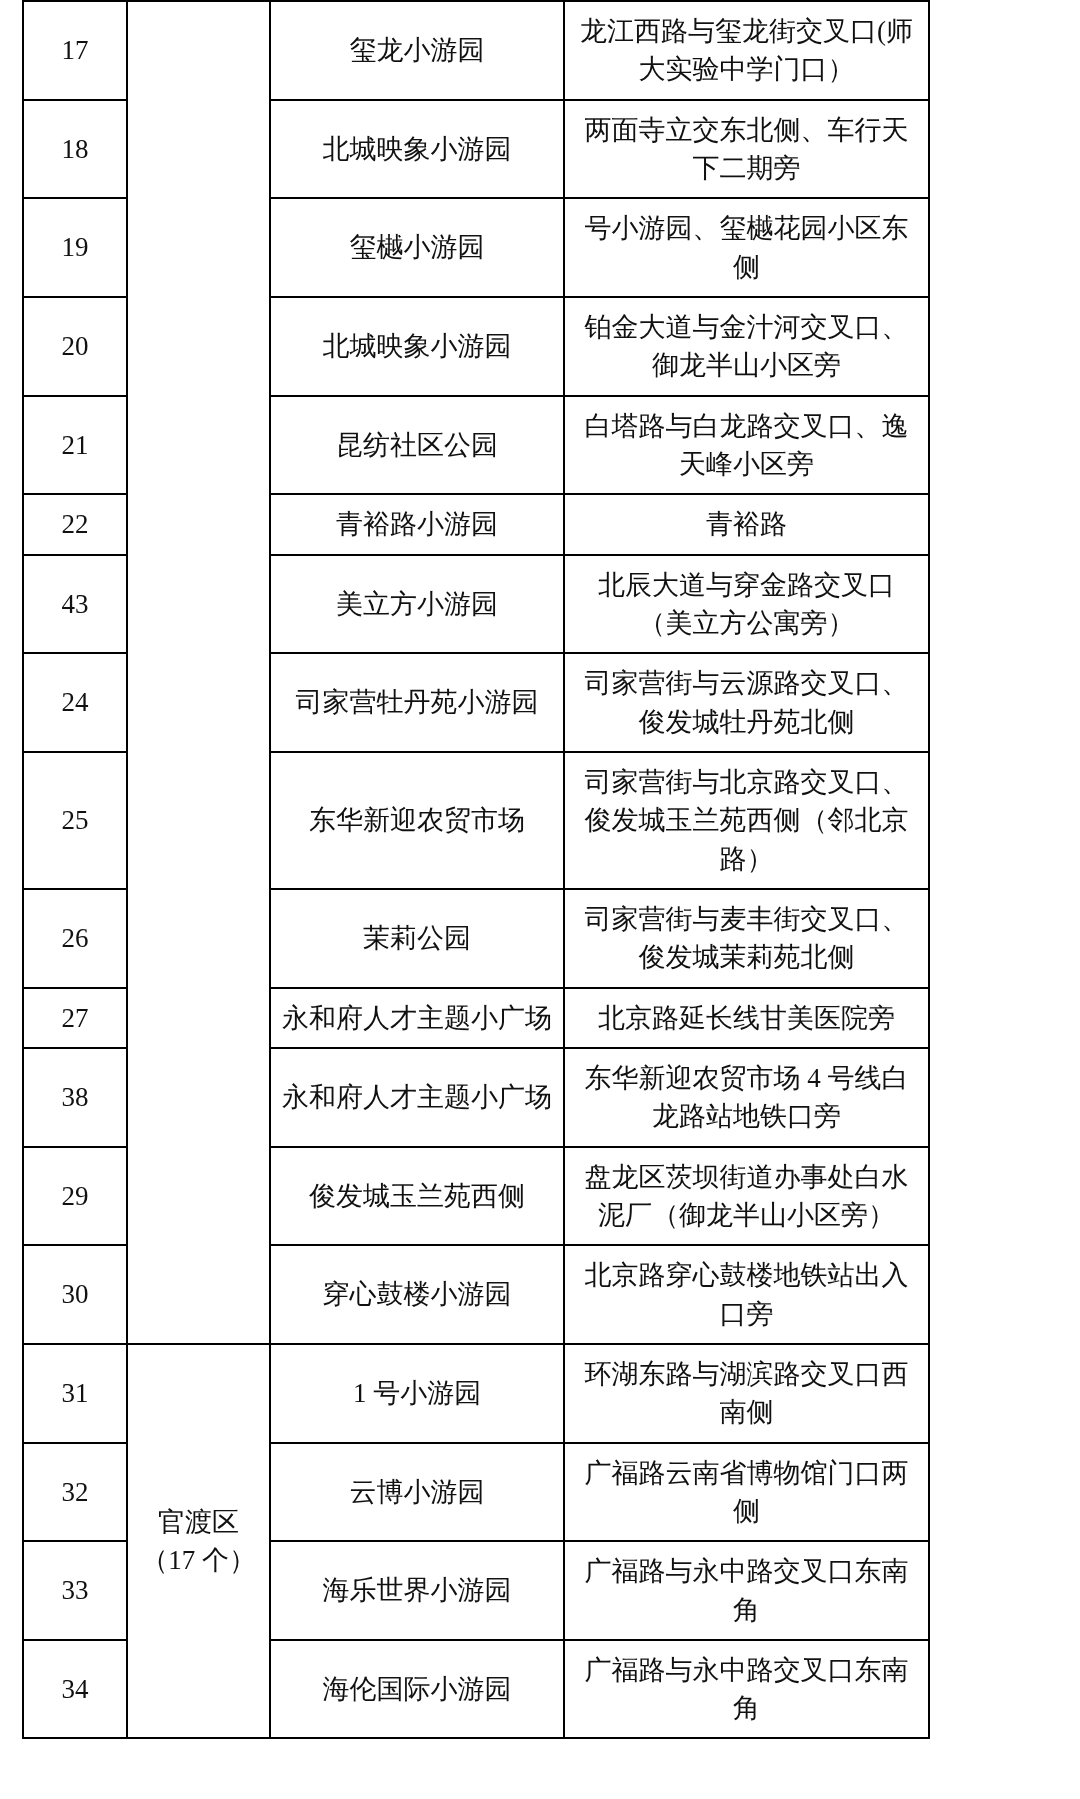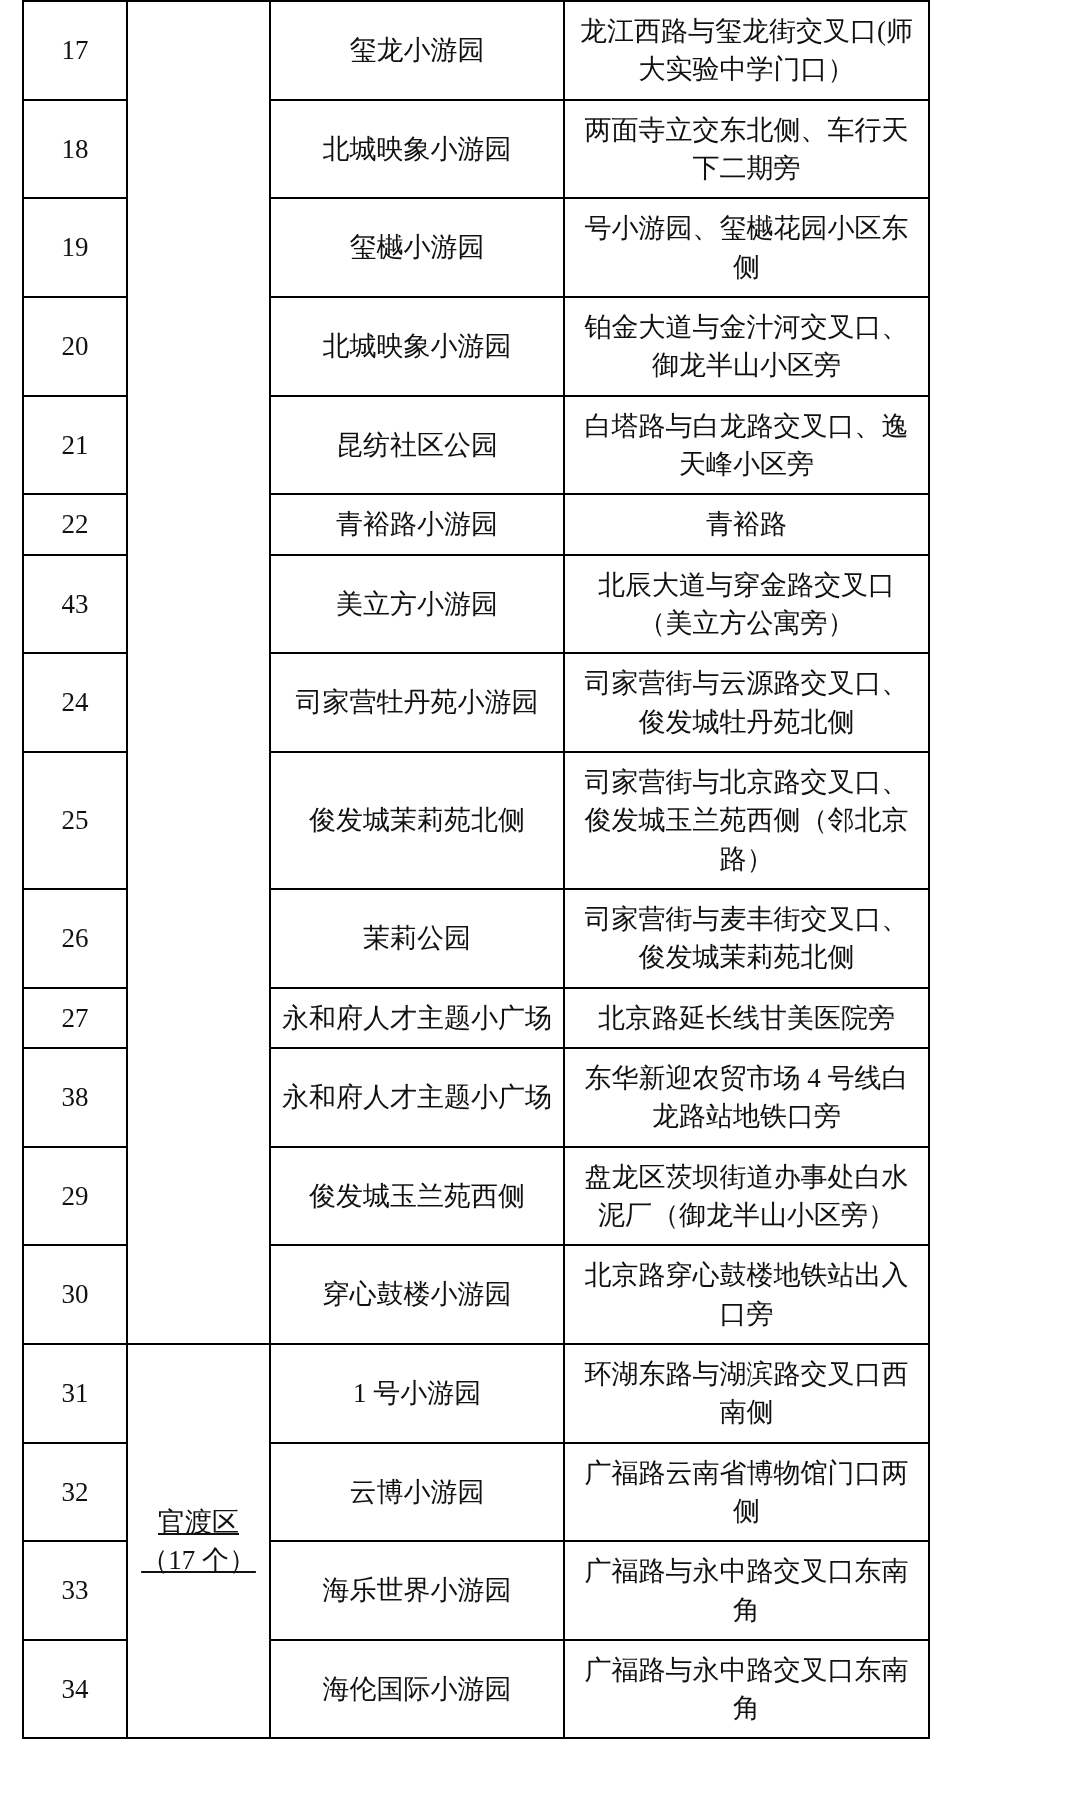--- a/index.html
+++ b/index.html
@@ -44,21 +44,21 @@
 
   td.idx { font-size: 28px; }
   td.dist {
     font-size: 27px;
     line-height: 1.45;
     padding: 8px 4px;
   }
   td.dist.empty { padding: 0; }
   td.name { font-size: 27px; }
   td.addr { font-size: 27px; }
-  .dist-inner { display: block; text-decoration: underline; }
+  .dist-inner { display: block; }
 </style>
 </head>
 <body>
 
 <div class="page">
   <table class="park-table">
     <colgroup>
       <col class="c-idx">
       <col class="c-dist">
       <col class="c-name">
@@ -101,21 +101,21 @@
           <td class="name">美立方小游园</td>
           <td class="addr">北辰大道与穿金路交叉口（美立方公寓旁）</td>
         </tr>
         <tr>
           <td class="idx">24</td>
           <td class="name">司家营牡丹苑小游园</td>
           <td class="addr">司家营街与云源路交叉口、俊发城牡丹苑北侧</td>
         </tr>
         <tr>
           <td class="idx">25</td>
-          <td class="name">俊发城茉莉苑北侧</td>
+          <td class="name">东华新迎农贸市场</td>
           <td class="addr">司家营街与北京路交叉口、俊发城玉兰苑西侧（邻北京路）</td>
         </tr>
         <tr>
           <td class="idx">26</td>
           <td class="name">茉莉公园</td>
           <td class="addr">司家营街与麦丰街交叉口、俊发城茉莉苑北侧</td>
         </tr>
         <tr>
           <td class="idx">27</td>
           <td class="name">永和府人才主题小广场</td>

